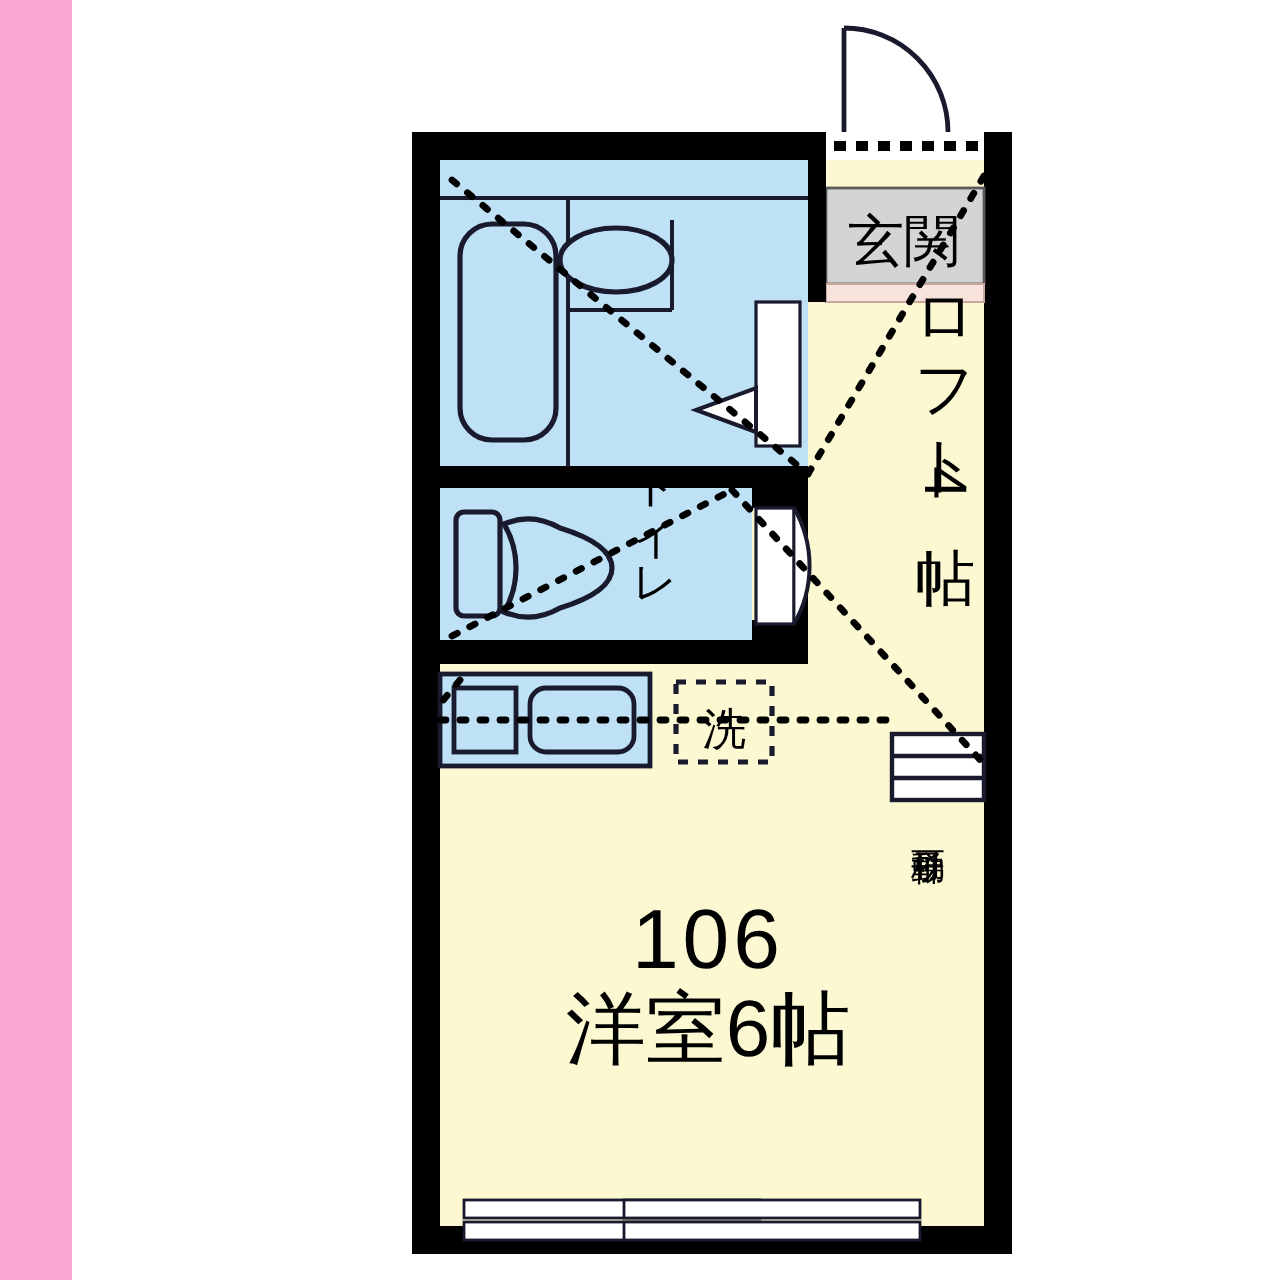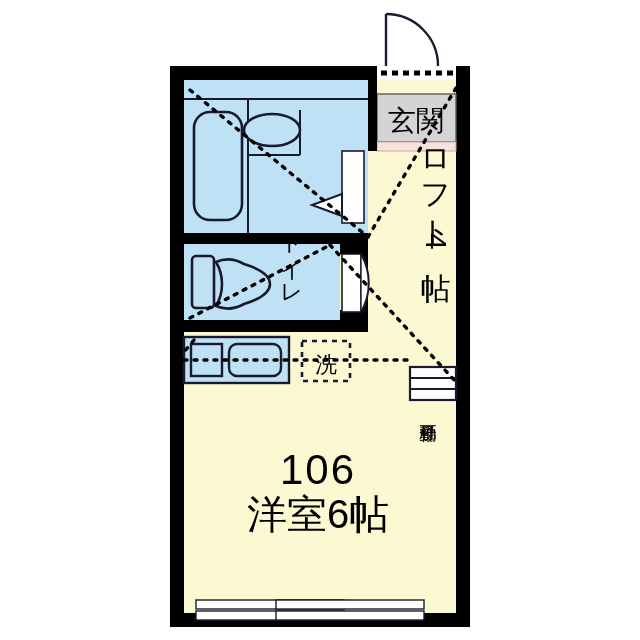--- a/index.html
+++ b/index.html
@@ -10,21 +10,22 @@
   body {
     width: 640px;
     height: 640px;
     overflow: hidden;
     font-family: "Liberation Sans", sans-serif;
   }
   #floorplan-root {
     position: relative;
     width: 560px;
     height: 640px;
-    background: #f97316;
+    background: #f9a8d4;
+    padding-left: 36px;
   }
   #floorplan-svg {
     display: block;
     width: 640px;
     height: 640px;
   }
   .label-text {
     font-family: "Liberation Sans", sans-serif;
     fill: #000000;
   }

